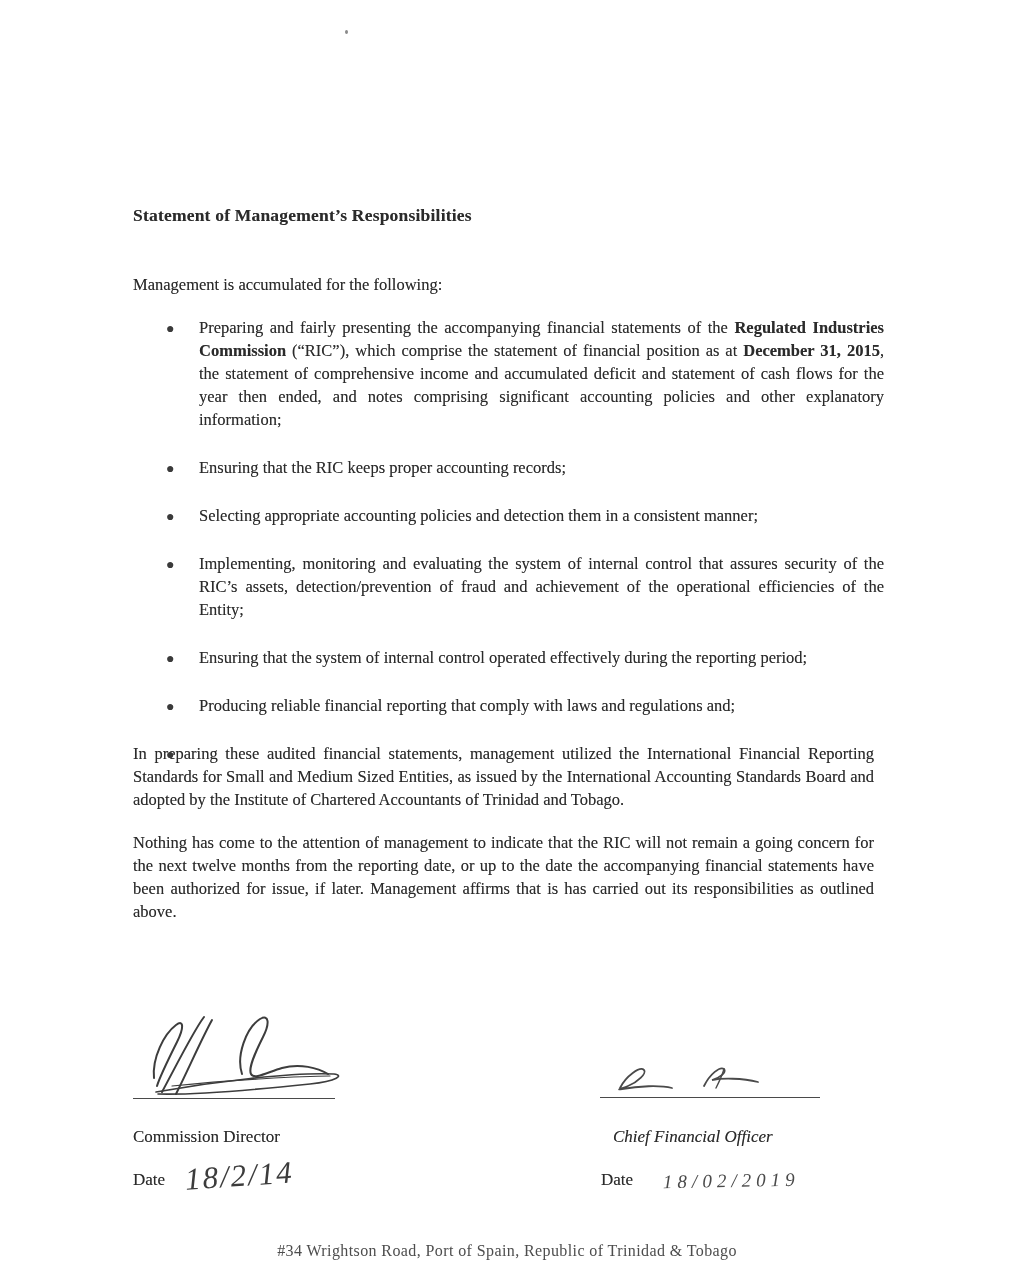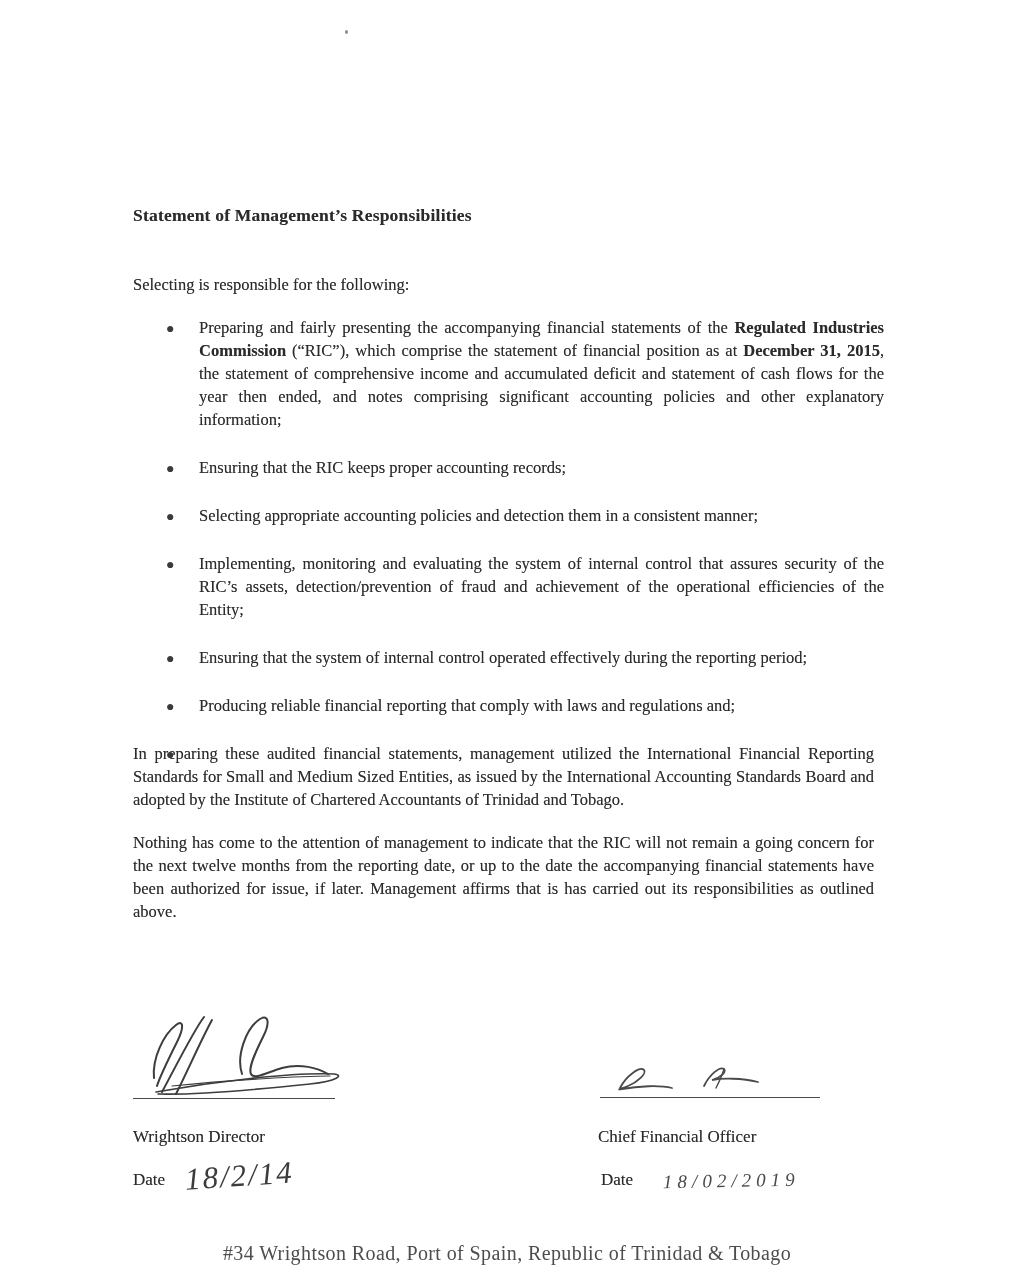--- a/index.html
+++ b/index.html
@@ -63,21 +63,21 @@
   .sig-line.right-line { left: 600px; top: 1097px; width: 220px; }
   .sig-svg { position: absolute; }
   .sig-svg.left-sig  { left: 142px; top: 1012px; }
   .sig-svg.right-sig { left: 612px; top: 1058px; }
   .role-label {
     position: absolute;
     font-size: 17px;
     line-height: 22px;
   }
   .role-label.left-role  { left: 133px; top: 1126px; }
-  .role-label.right-role { left: 598px; top: 1126px; }
+  .role-label.right-role { left: 613px; top: 1126px; font-style: italic; }
   .date-row { position: absolute; font-size: 17px; text-align: right; }
   .date-row.left-date-row  { left: 133px; top: 1170px; }
   .date-row.right-date-row { left: 601px; top: 1170px; }
   .hand {
     color: #3c3c3c;
     font-style: italic;
     font-family: "Liberation Serif", "DejaVu Serif", serif;
   }
   .hand.left-hand {
     position: absolute;
@@ -93,38 +93,38 @@
     font-size: 19px;
     letter-spacing: 5px;
     transform: rotate(-1deg);
     white-space: nowrap;
     color: #4a4a4a;
   }
   .footer-address {
     position: absolute;
     left: 0; right: 0; top: 1242px;
     text-align: center;
-    font-size: 20px;
+    font-size: 16px;
     color: #4d4d4d;
     letter-spacing: 0.4px;
     filter: blur(0.3px);
   }
 </style>
 </head>
 <body>
 
 <div class="sheet">
 
   <div class="scan-speck"></div>
 
   <div class="content ink">
 
     <h1 class="doc-title">Statement of Management’s Responsibilities</h1>
 
-    <p class="intro">Selecting is responsible for the following:</p>
+    <p class="intro">Management is accumulated for the following:</p>
 
     <ul class="responsibilities">
       <li>
         <span class="bullet-dot">●</span>
         <span>Preparing and fairly presenting the accompanying financial statements of the </span><strong>Regulated Industries Commission</strong><span> (“RIC”), which comprise the statement of financial position as at </span><strong>December 31, 2015</strong><span>, the statement of comprehensive income and accumulated deficit and statement of cash flows for the year then ended, and notes comprising significant accounting policies and other explanatory information;</span>
       </li>
       <li>
         <span class="bullet-dot">●</span>
         <span>Ensuring that the RIC keeps proper accounting records;</span>
       </li>
@@ -157,21 +157,21 @@
     <g fill="none" stroke="#3d3d3d" stroke-width="2" stroke-linecap="round">
       <path d="M12,66 C10,46 22,22 34,13 C42,7 42,16 35,30 C26,48 18,64 15,74"></path>
       <path d="M20,80 C34,54 52,18 62,5"></path>
       <path d="M34,82 C46,58 60,26 70,8"></path>
       <path d="M100,62 C94,44 104,16 118,7 C127,2 128,11 121,25 C113,41 106,56 109,62 C112,68 126,60 140,56 C158,51 176,56 186,62"></path>
       <path d="M14,80 C70,70 150,60 192,62 C202,63 196,69 168,72 C120,77 48,83 16,82" stroke-width="1.6"></path>
       <path d="M30,74 C90,68 160,64 188,64" stroke-width="1.2"></path>
     </g>
   </svg>
   <div class="sig-line left-line"></div>
-  <div class="role-label left-role ink">Wrightson Director</div>
+  <div class="role-label left-role ink">Commission Director</div>
   <div class="date-row left-date-row">
     <span class="ink">Date</span>
     <span class="hand left-hand">18/2/14</span>
   </div>
 
   <svg class="sig-svg right-sig" width="170" height="42" viewBox="0 0 170 42">
     <g fill="none" stroke="#4a4a4a" stroke-width="1.8" stroke-linecap="round">
       <path d="M8,30 C14,18 28,8 32,12 C35,15 26,24 16,28 C8,31 4,32 10,31 C26,28 48,27 60,30"></path>
       <path d="M92,28 C98,16 108,8 112,11 C115,14 108,20 100,22 C110,20 130,20 146,24"></path>
       <path d="M112,11 C110,18 106,26 104,30" stroke-width="1.4"></path>

